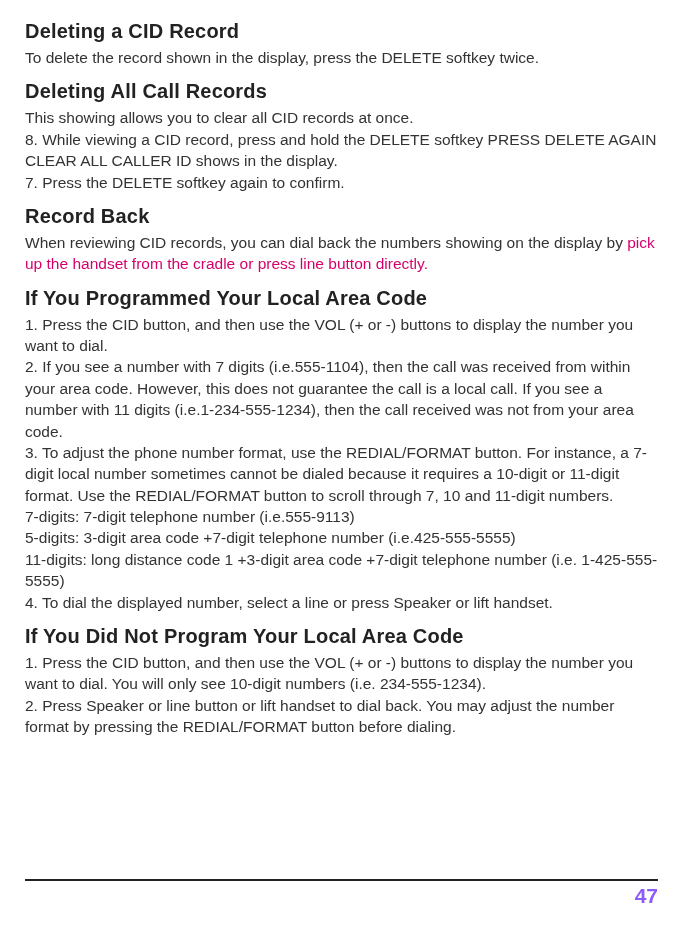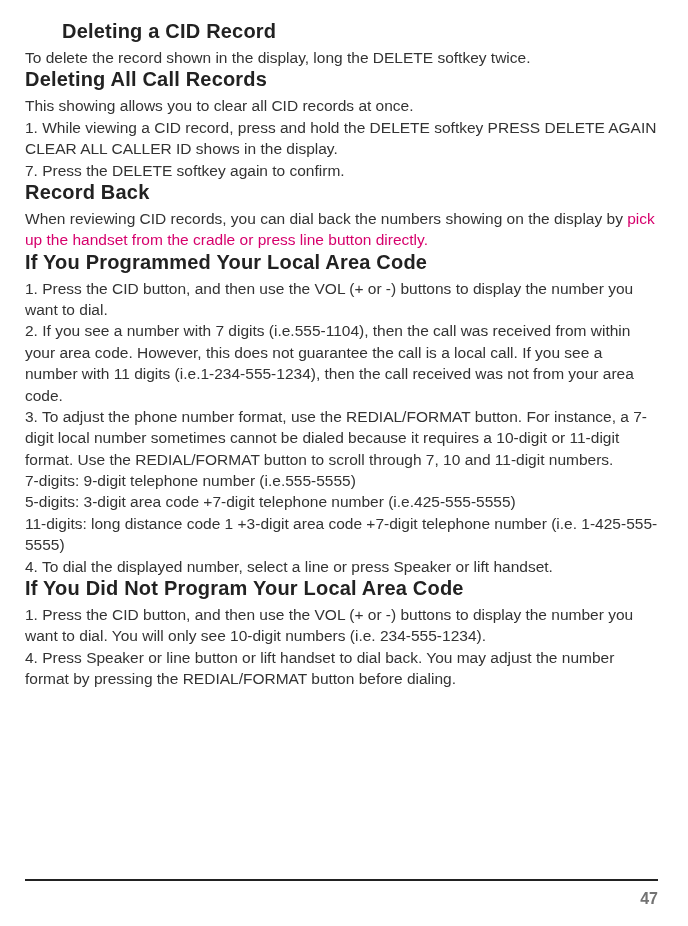--- a/index.html
+++ b/index.html
@@ -13,27 +13,27 @@
       font-family: Arial, Helvetica, sans-serif;
       color: #333;
       padding: 20px 30px 30px 25px;
       position: relative;
       background: #fff;
     }
     .heading {
       font-size: 20px;
       font-weight: bold;
       color: #222;
+      margin-top: 12px;
       margin-bottom: 4px;
       font-family: "Arial Narrow", Arial, sans-serif;
       letter-spacing: 0.2px;
     }
     .heading.first {
       margin-top: 0;
-      margin-left: 37px;
     }
     .body-text {
       font-size: 15.5px;
       line-height: 1.38;
       color: #333;
       font-family: "Arial Narrow", Arial, sans-serif;
     }
     .pink {
       color: #d6006c;
     }
@@ -41,50 +41,50 @@
       position: absolute;
       bottom: 45px;
       left: 25px;
       right: 30px;
       border-top: 2px solid #222;
     }
     .page-number {
       position: absolute;
       bottom: 18px;
       right: 30px;
-      font-size: 16px;
+      font-size: 21px;
       font-weight: bold;
-      color: #737373;
+      color: #8b5cf6;
       font-family: "Arial Narrow", Arial, sans-serif;
       text-align: center;
     }
   </style>
 </head>
 <body>
 
 <div class="heading first">Deleting a CID Record</div>
-<div class="body-text"> To delete the record shown in the display, long the DELETE softkey twice.</div>
+<div class="body-text"> To delete the record shown in the display, press the DELETE softkey twice.</div>
 
 <div class="heading">Deleting All Call Records</div>
 <div class="body-text">This showing allows you to clear all CID records at once.</div>
-<div class="body-text">1. While viewing a CID record, press and hold the DELETE softkey PRESS DELETE AGAIN CLEAR ALL CALLER ID shows in the display.</div>
+<div class="body-text">8. While viewing a CID record, press and hold the DELETE softkey PRESS DELETE AGAIN CLEAR ALL CALLER ID shows in the display.</div>
 <div class="body-text">7. Press the DELETE softkey again to confirm.</div>
 
 <div class="heading">Record Back</div>
 <div class="body-text">
   <span>When reviewing CID records, you can dial back the numbers showing on the display by </span><span class="pink">pick up the handset from the cradle or press line button directly.</span>
 </div>
 
 <div class="heading">If You Programmed Your Local Area Code</div>
 <div class="body-text">1. Press the CID button, and then use the VOL (+ or -) buttons to display the number you want to dial.</div>
 <div class="body-text">2. If you see a number with 7 digits (i.e.555-1104), then the call was received from within your area code. However, this does not guarantee the call is a local call. If you see a number with 11 digits (i.e.1-234-555-1234), then the call received was not from your area code.</div>
 <div class="body-text">3. To adjust the phone number format, use the REDIAL/FORMAT button. For instance, a 7-digit local number sometimes cannot be dialed because it requires a 10-digit or 11-digit format. Use the REDIAL/FORMAT button to scroll through 7, 10 and 11-digit numbers.</div>
-<div class="body-text">7-digits: 9-digit telephone number (i.e.555-5555)</div>
+<div class="body-text">7-digits: 7-digit telephone number (i.e.555-9113)</div>
 <div class="body-text">5-digits: 3-digit area code +7-digit telephone number (i.e.425-555-5555)</div>
 <div class="body-text">11-digits: long distance code 1 +3-digit area code +7-digit telephone number (i.e. 1-425-555-5555)</div>
 <div class="body-text">4. To dial the displayed number, select a line or press Speaker or lift handset.</div>
 
 <div class="heading">If You Did Not Program Your Local Area Code</div>
 <div class="body-text">1. Press the CID button, and then use the VOL (+ or -) buttons to display the number you want to dial. You will only see 10-digit numbers (i.e. 234-555-1234).</div>
-<div class="body-text">4. Press Speaker or line button or lift handset to dial back. You may adjust the number format by pressing the REDIAL/FORMAT button before dialing.</div>
+<div class="body-text">2. Press Speaker or line button or lift handset to dial back. You may adjust the number format by pressing the REDIAL/FORMAT button before dialing.</div>
 
 <div class="footer-line"></div>
 <div class="page-number">47</div>
 
 </body></html>

